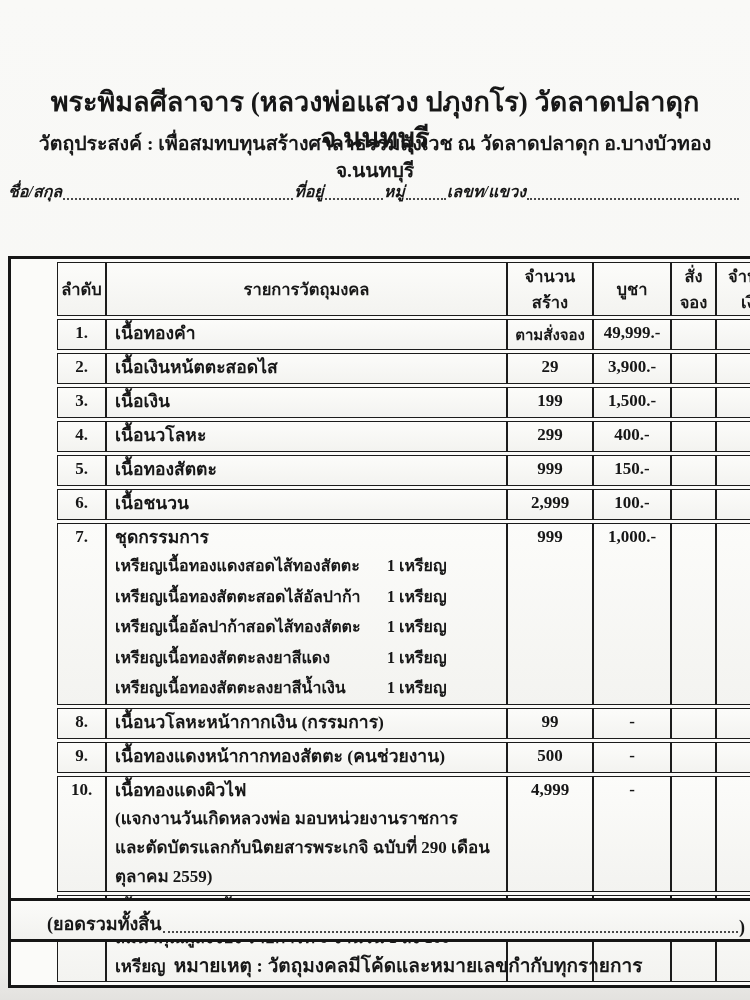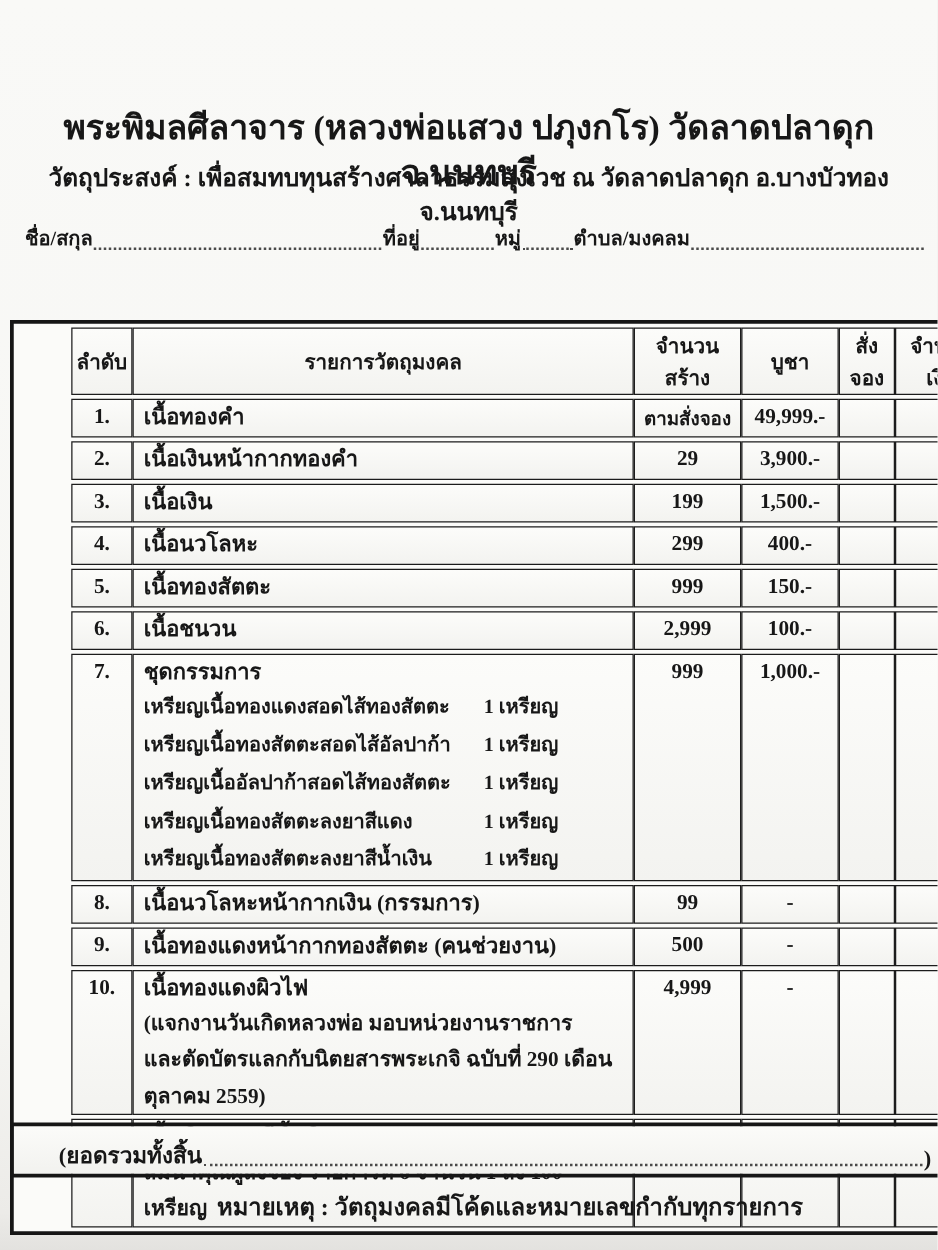--- a/index.html
+++ b/index.html
@@ -17,21 +17,21 @@
   }
   
   .top-header{position:absolute;top:44px;left:0;width:100%;height:36px;}
   .book-no{position:absolute;left:8px;top:10px;font-size:17px;}
   .form-title{position:absolute;left:0;width:100%;text-align:center;top:2px;font-size:21px;letter-spacing:.2px;}
   .doc-no{position:absolute;left:565px;top:10px;font-size:17px;}
   .main-title{position:absolute;top:84px;left:0;width:100%;text-align:center;font-size:27px;line-height:1.35;}
   .purpose{position:absolute;top:130px;left:0;width:100%;text-align:center;font-size:19.5px;line-height:1.4;}
 
   
-  .fill-line{position:absolute;left:20px;right:10px;display:flex;align-items:flex-end;font-size:16px;line-height:1.35;}
+  .fill-line{position:absolute;left:8px;right:10px;display:flex;align-items:flex-end;font-size:16px;line-height:1.35;font-style:italic;}
   .fill-line-1{top:181px;}
   .fill-line-2{top:218px;}
   .fl-label{white-space:nowrap;}
   .dots{border-bottom:2.2px dotted #4a4a4a;height:4px;margin:0 1px 3px 1px;}
   .d-flex1{flex:1 1 auto;}
   .d-w230{width:230px;flex:0 1 auto;}
   .d-w58{width:58px;flex:0 0 auto;}
   .d-w40{width:40px;flex:0 0 auto;}
   .d-w165{width:165px;flex:0 1 auto;}
   .d-w178{width:178px;flex:0 1 auto;}
@@ -83,21 +83,21 @@
   <div class="main-title">พระพิมลศีลาจาร (หลวงพ่อแสวง ปภุงกโร) วัดลาดปลาดุก จ.นนทบุรี</div>
   <div class="purpose">วัตถุประสงค์ : เพื่อสมทบทุนสร้างศาลาธรรมสังเวช ณ วัดลาดปลาดุก อ.บางบัวทอง จ.นนทบุรี</div>
 
   <div class="fill-line fill-line-1">
     <span class="fl-label">ชื่อ/สกุล</span>
     <span class="dots d-w230"></span>
     <span class="fl-label">ที่อยู่</span>
     <span class="dots d-w58"></span>
     <span class="fl-label">หมู่</span>
     <span class="dots d-w40"></span>
-    <span class="fl-label">ตำบล/มงคลม</span>
+    <span class="fl-label">เลขท/แขวง</span>
     <span class="dots d-flex1"></span>
   </div>
 
 
   <table class="order-table">
     <colgroup>
       <col style="width:49px">
         <col style="width:401px">
         <col style="width:86px">
       <col style="width:78px">
@@ -121,21 +121,21 @@
             <div class="item-label">เนื้อทองคำ</div>
           </td>
           <td class="cell made-cell"><span class="small">ตามสั่งจอง</span></td>
           <td class="cell price-cell">49,999.-</td>
           <td class="cell order-cell"></td>
           <td class="cell amount-cell"></td>
         </tr>
         <tr class="r-normal">
           <td class="cell no-cell">2.</td>
           <td class="cell item-cell">
-            <div class="item-label">เนื้อเงินหน้ากากทองคำ</div>
+            <div class="item-label">เนื้อเงินหน้ตตะสอดไส</div>
           </td>
           <td class="cell made-cell">29</td>
           <td class="cell price-cell">3,900.-</td>
           <td class="cell order-cell"></td>
           <td class="cell amount-cell"></td>
         </tr>
         <tr class="r-normal">
           <td class="cell no-cell">3.</td>
           <td class="cell item-cell">
             <div class="item-label">เนื้อเงิน</div>

